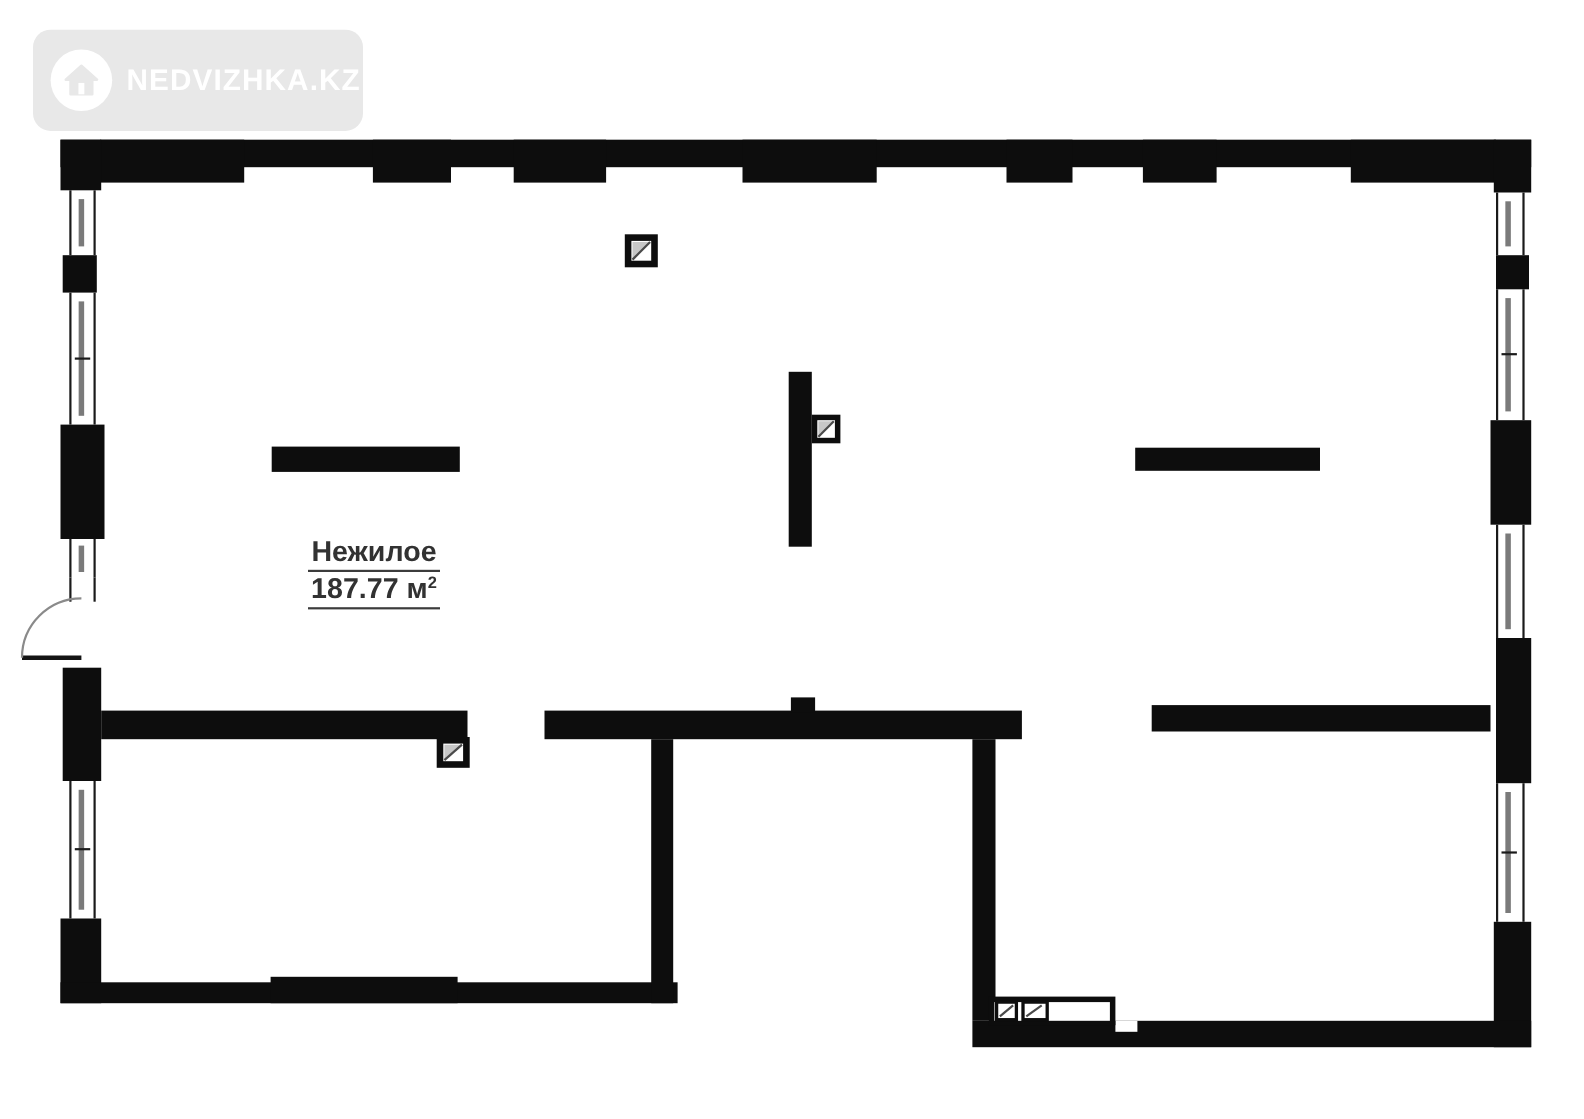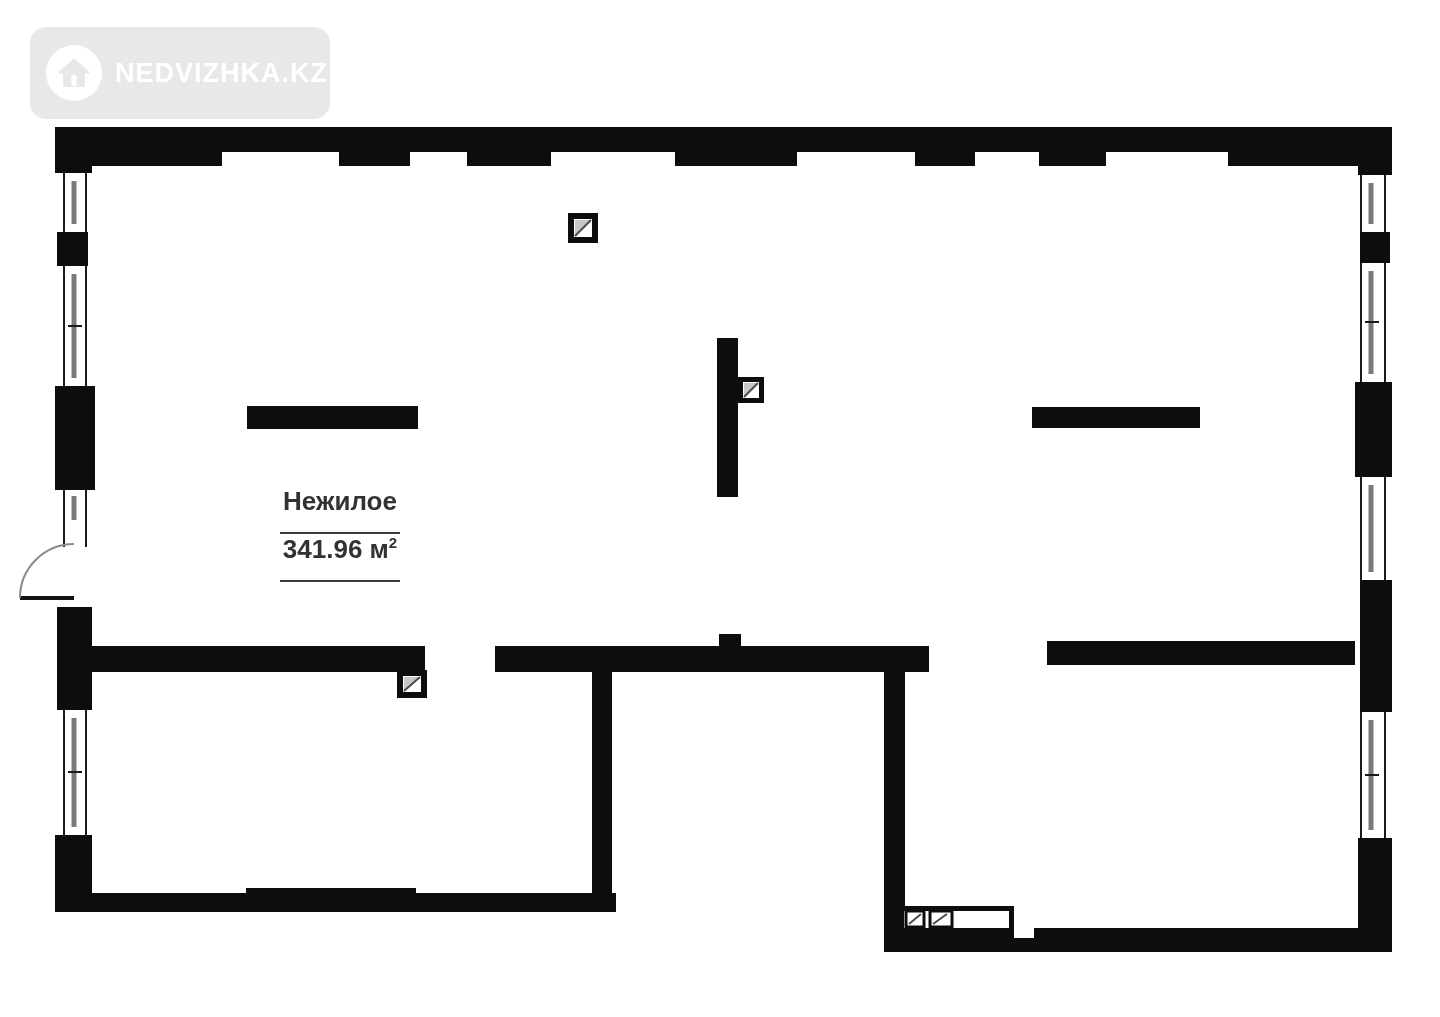--- a/index.html
+++ b/index.html
@@ -22,21 +22,21 @@
   .leaf{stroke:#141414;stroke-width:4;}
   .duct-tri{fill:#c7c7c7;}
   .duct-diag{stroke:#4a4a4a;stroke-width:2;}
 
   
   .room-label{
     position:absolute;left:200px;top:486px;width:280px;text-align:center;
     color:var(--label);font-weight:bold;font-size:26px;line-height:31px;
   }
   .room-label .ul{
-    display:inline-block;border-bottom:2px solid #3c3c3c;padding:0 3px 15px 3px;
+    display:inline-block;border-bottom:2px solid #3c3c3c;padding:0 3px 1px 3px;
   }
   .room-label sup{font-size:15px;vertical-align:super;line-height:0;}
 
   
   .badge{
     position:absolute;left:30px;top:27px;width:300px;height:92px;
     background:var(--badge);border-radius:16px;
     display:flex;align-items:center;box-sizing:border-box;padding-left:16px;
   }
   .badge-circle{
@@ -188,21 +188,21 @@
       </g>
       <g>
         <rect x="930" y="911" width="22" height="16" fill="#ffffff" stroke="#0d0d0d" stroke-width="3"></rect>
         <line class="duct-diag" x1="933" y1="924" x2="947" y2="914"></line>
       </g>
     </g>
   </svg>
 
   <div class="room-label">
     <div><span class="ul">Нежилое</span></div>
-    <div><span class="ul"><span>341.96</span><span> м</span><sup>2</sup></span></div>
+    <div><span class="ul"><span>187.77</span><span> м</span><sup>2</sup></span></div>
   </div>
 
   <div class="badge">
     <div class="badge-circle">
       <svg viewBox="0 0 24 24">
         <path d="M12 3.2 L21.5 11.6 L18.6 11.6 L18.6 20.5 L5.4 20.5 L5.4 11.6 L2.5 11.6 Z" fill="#e8e8e8" stroke="#e8e8e8" stroke-width="1.5" stroke-linejoin="round"></path>
         <rect x="10.2" y="13.6" width="3.6" height="6.9" fill="#ffffff"></rect>
       </svg>
     </div>
     <span class="brand">NEDVIZHKA.KZ</span>

